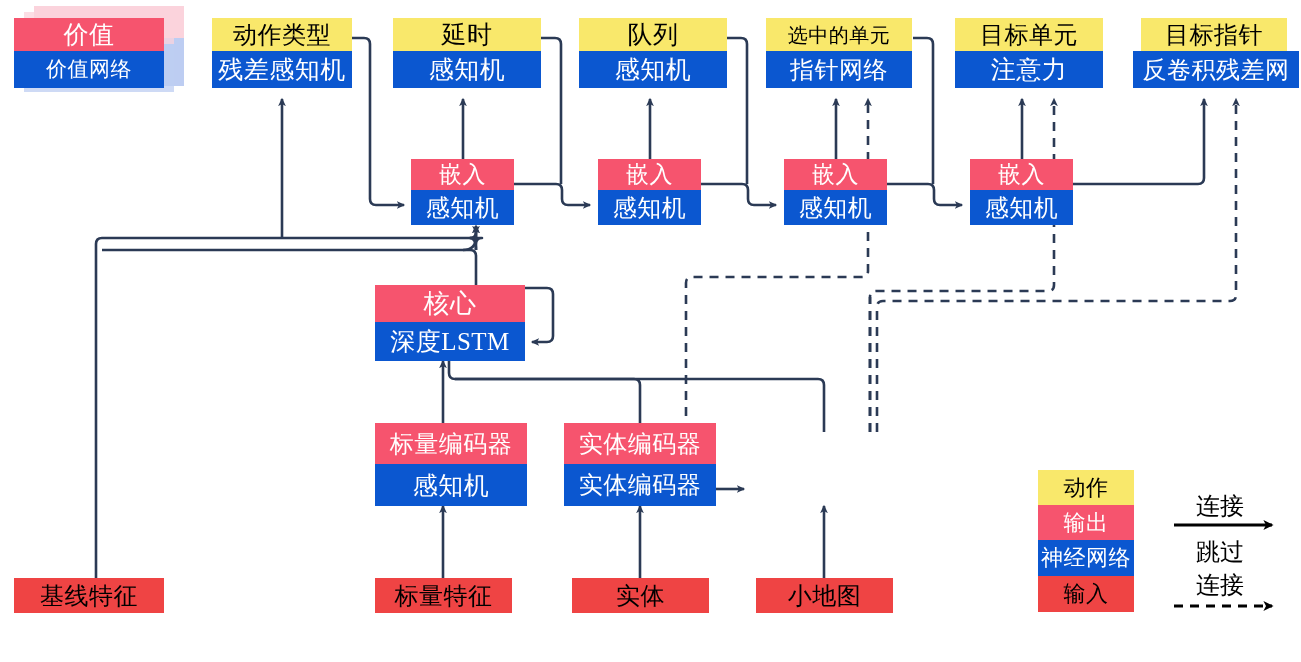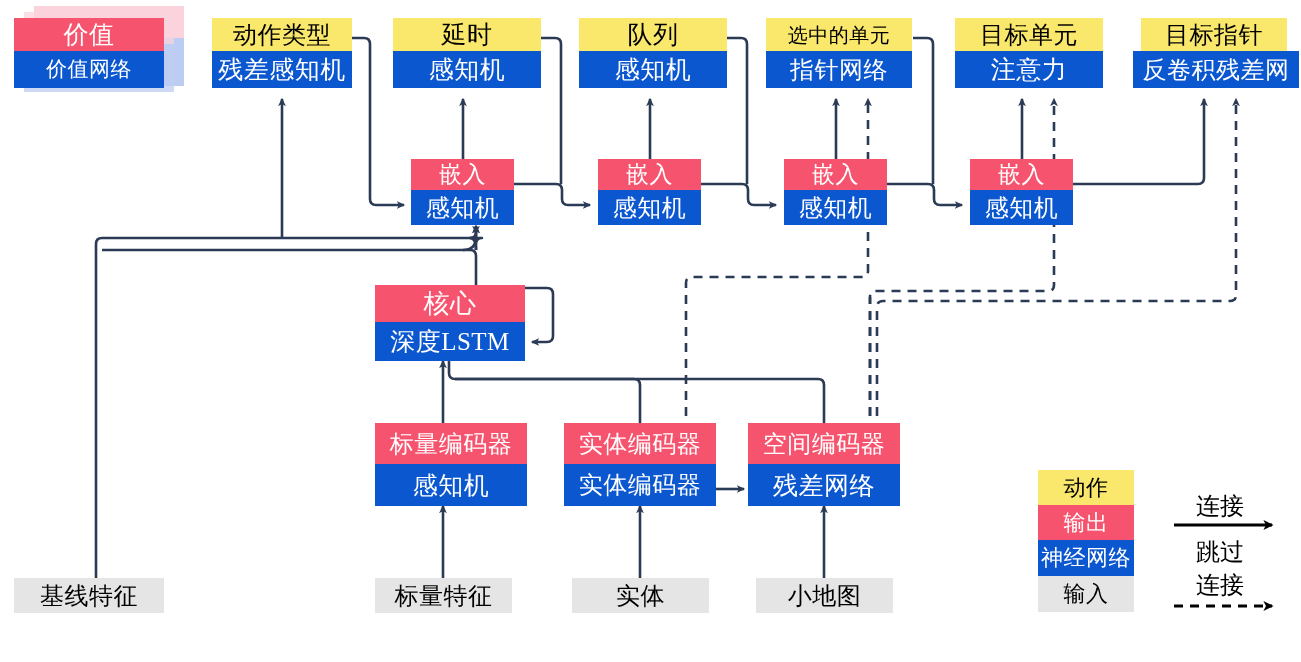--- a/index.html
+++ b/index.html
@@ -11,21 +11,21 @@
   svg.wires{position:absolute;left:0;top:0;width:1301px;height:662px;pointer-events:none;}
 
   .node{position:absolute;box-sizing:border-box;border-radius:31px;}
   .band{
     box-sizing:border-box;width:100%;display:flex;align-items:center;justify-content:center;
     white-space:nowrap;line-height:1;letter-spacing:.5px;
   }
   .band.act{background:#f9e86b;color:#000;}
   .band.out{background:#f6546e;color:#ffffff;}
   .band.net{background:#0b57d0;color:#ffffff;}
-  .band.inp{background:#e5e5e5;color:#000;}
+  .band.inp{background:#ef4444;color:#000;}
 
   
   .stackwrap{position:absolute;}
   .stackwrap .sh1,.stackwrap .sh2{position:absolute;}
   .stackwrap .sh-out{background:#fbd3dc;}
   .stackwrap .sh-net{background:#bdcdf2;}
 
   
   #legend-box{position:absolute;}
   #legend-box .band{justify-content:center;}
@@ -157,24 +157,20 @@
     <div class="band net" style="height:39px;font-size:25px;">深度LSTM</div>
   </div>
 
   <div class="node" style="left:375px;top:423px;width:152px;height:83px;">
     <div class="band out" style="height:41px;font-size:24px;">标量编码器</div>
     <div class="band net" style="height:42px;font-size:25px;">感知机</div>
   </div>
   <div class="node" style="left:564px;top:423px;width:152px;height:83px;">
     <div class="band out" style="height:41px;font-size:24px;">实体编码器</div>
     <div class="band net" style="height:42px;font-size:24px;">实体编码器</div>
-  </div>
-  <div class="node" style="left:748px;top:423px;width:152px;height:83px;">
-    <div class="band out" style="height:41px;font-size:24px;">空间编码器</div>
-    <div class="band net" style="height:42px;font-size:25px;">残差网络</div>
   </div>
 
   <div class="node" style="left:14px;top:578px;width:150px;height:35px;">
     <div class="band inp" style="height:35px;font-size:24px;">基线特征</div>
   </div>
   <div class="node" style="left:375px;top:578px;width:137px;height:35px;">
     <div class="band inp" style="height:35px;font-size:24px;">标量特征</div>
   </div>
   <div class="node" style="left:572px;top:578px;width:137px;height:35px;">
     <div class="band inp" style="height:35px;font-size:24px;">实体</div>

